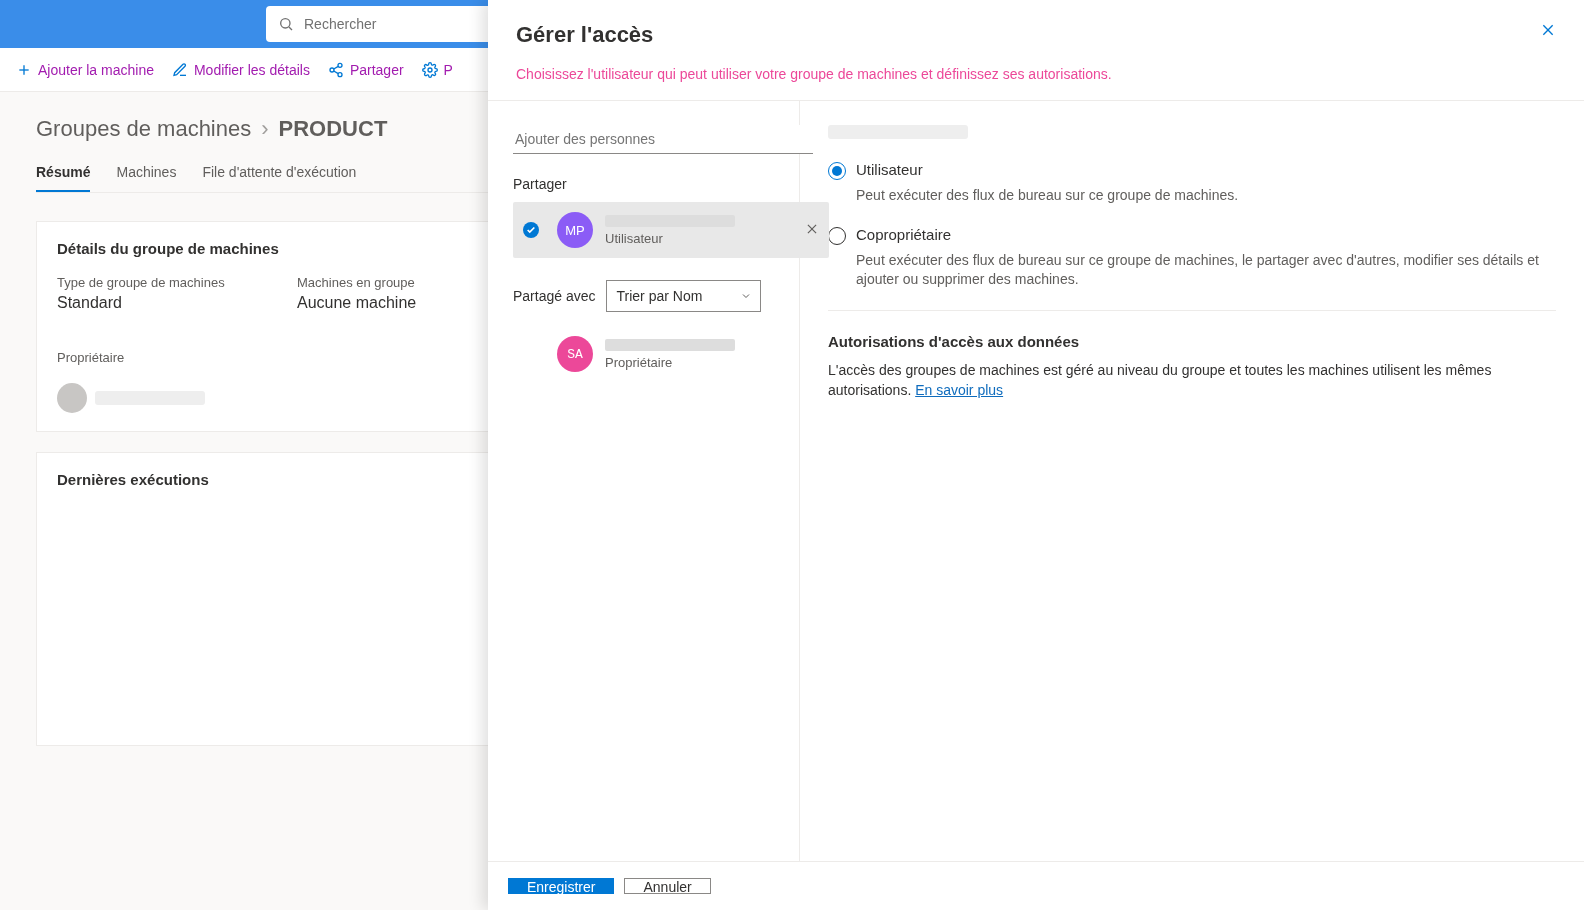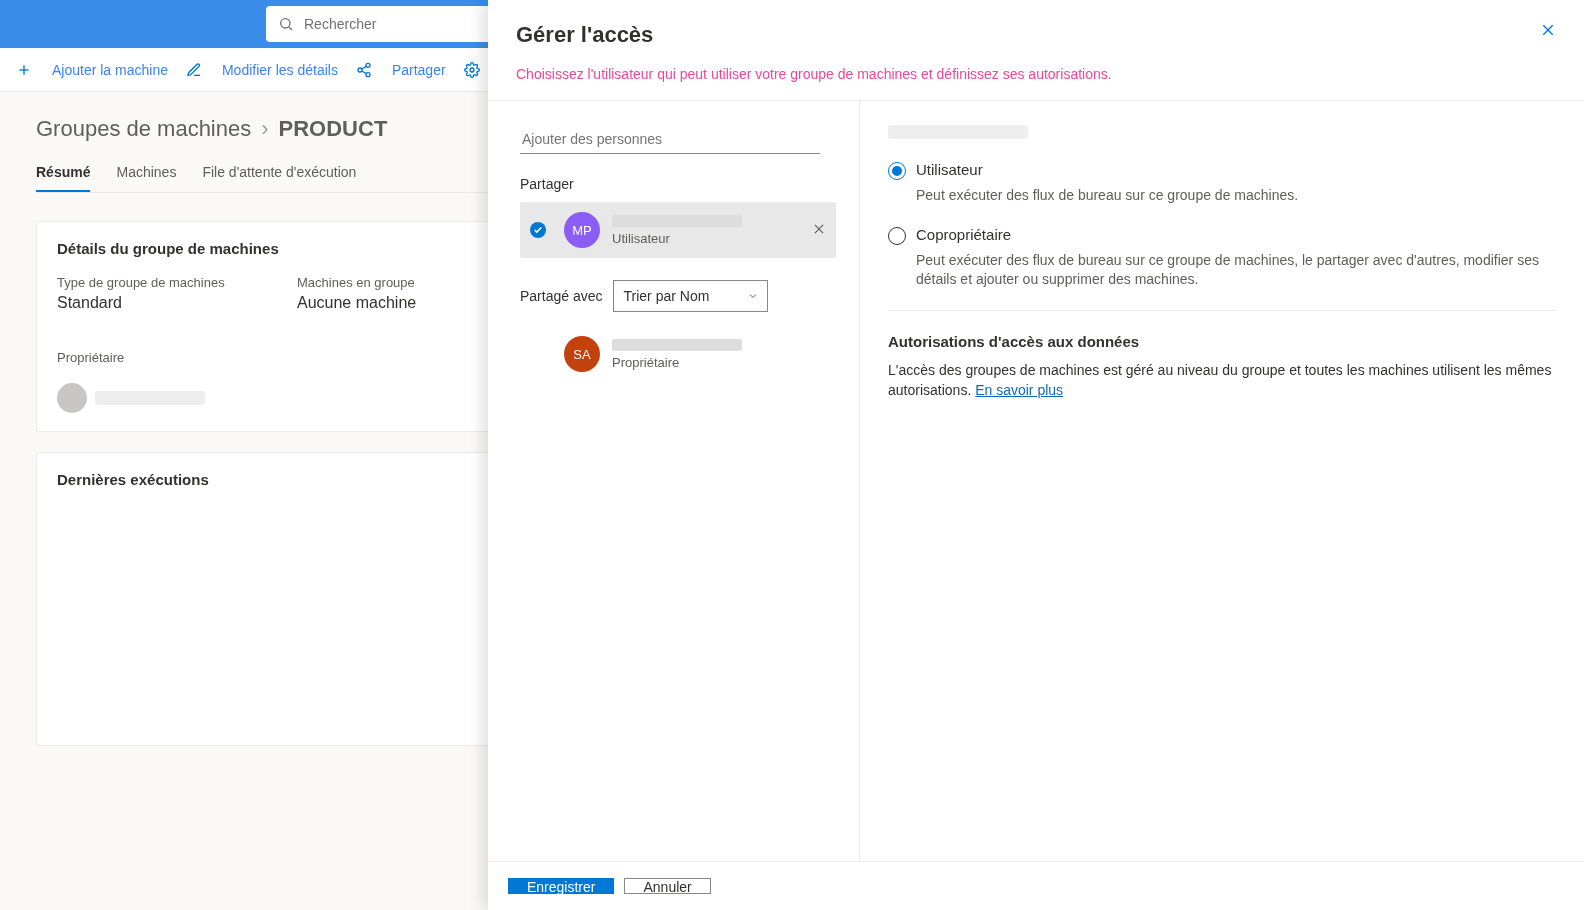--- a/index.html
+++ b/index.html
@@ -41,22 +41,22 @@
     background: #fff;
     display: flex;
     align-items: center;
     padding: 0 16px;
     gap: 18px;
     border-bottom: 1px solid #edebe9;
   }
   .cmdbar-item {
     display: flex;
     align-items: flex-end;
-    gap: 20px;
-    color: #3b82f6;
+    gap: 6px;
+    color: #a21caf;
     font-size: 14px;
     cursor: pointer;
   }
   .cmdbar-item svg { color: #0078d4; }
 
   .page-content { padding: 24px 36px; }
 
   .breadcrumb {
     display: flex;
     align-items: center;
@@ -113,22 +113,22 @@
   .panel-sub { padding: 0 28px 18px; color:#ec4899; font-size:14px;}
   .panel-close { color:#0078d4; cursor:pointer; font-size:18px;}
 
   .panel-body {
     flex: 1;
     display: flex;
     border-top: 1px solid #edebe9;
     overflow: hidden;
   }
   .panel-left {
-    width: 372px;
-    padding: 24px 10px 24px 32px;
+    width: 312px;
+    padding: 24px 10px 24px 25px;
     border-right: 1px solid #edebe9;
   }
   .panel-right {
     flex:1;
     padding: 24px 28px;
   }
 
   .people-input{
     width: 300px;
     border: none;
@@ -143,21 +143,21 @@
 
   .person-row{
     display:flex; align-items:center; padding:10px 10px; border-radius:2px;
     position:relative; width: 316px;
   }
   .person-row.selected { background:#e8e8e8;}
   .person-check{ width:16px;height:16px;border-radius:50%;background:#0078d4;display:flex;align-items:center;justify-content:center;margin-right:18px;}
   .person-check svg{ color:#fff;}
   .person-avatar{ width:36px;height:36px;border-radius:50%;display:flex;align-items:center;justify-content:center;color:#fff;font-size:13px;margin-right:12px;}
   .person-avatar.mp{ background:#8b5cf6;}
-  .person-avatar.sa{ background:#c2410c;}
+  .person-avatar.sa{ background:#ec4899;font-family:Liberation Mono, monospace;}
   .person-info{ display:flex;flex-direction:column;}
   .person-name-blur{ width:130px;height:12px;background:#ddd;border-radius:2px;margin-bottom:4px;}
   .person-role{ color:#605e5c;font-size:13px;}
   .person-remove{ position:absolute;right:10px;color:#605e5c;cursor:pointer;}
 
   .shared-row{ display:flex;align-items:center;gap:10px;margin-top:22px;}
   .sort-select{
     height:32px; width:155px;
     border:1px solid #8a8886; padding:0 28px 0 10px;
     display:flex;align-items:center;justify-content:space-between;

